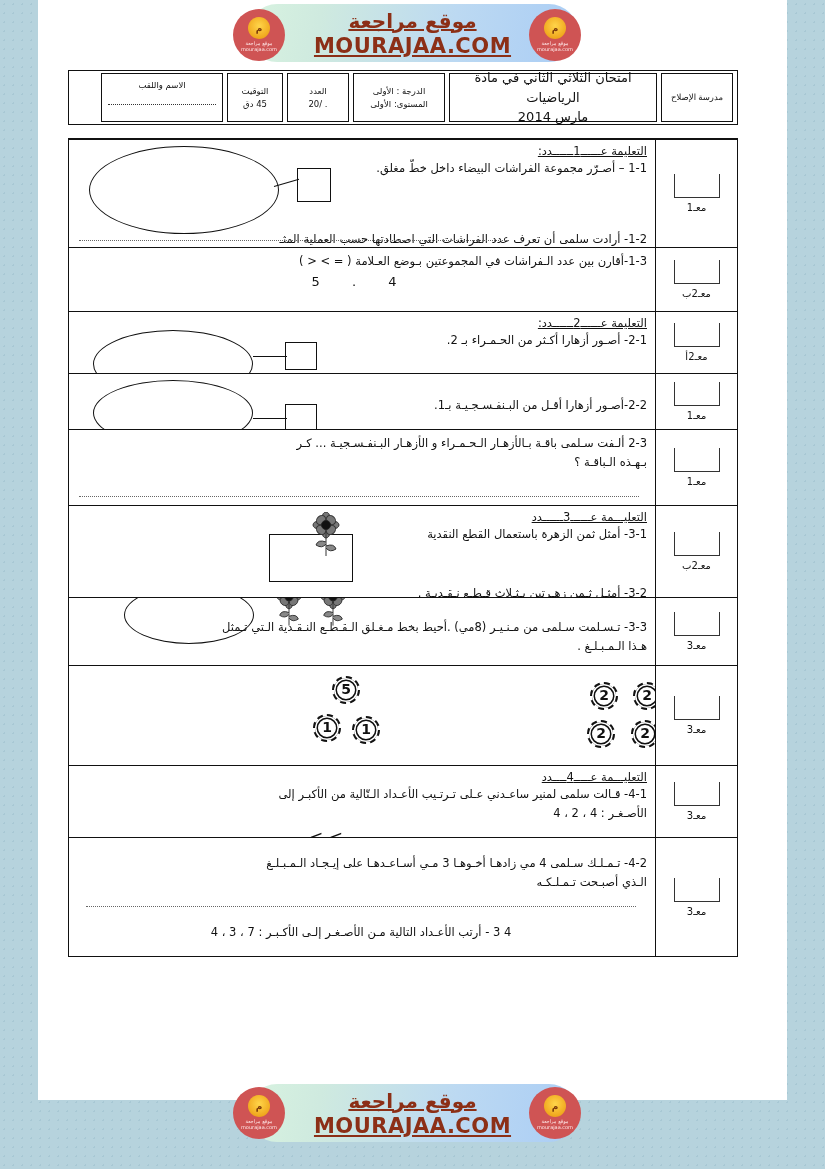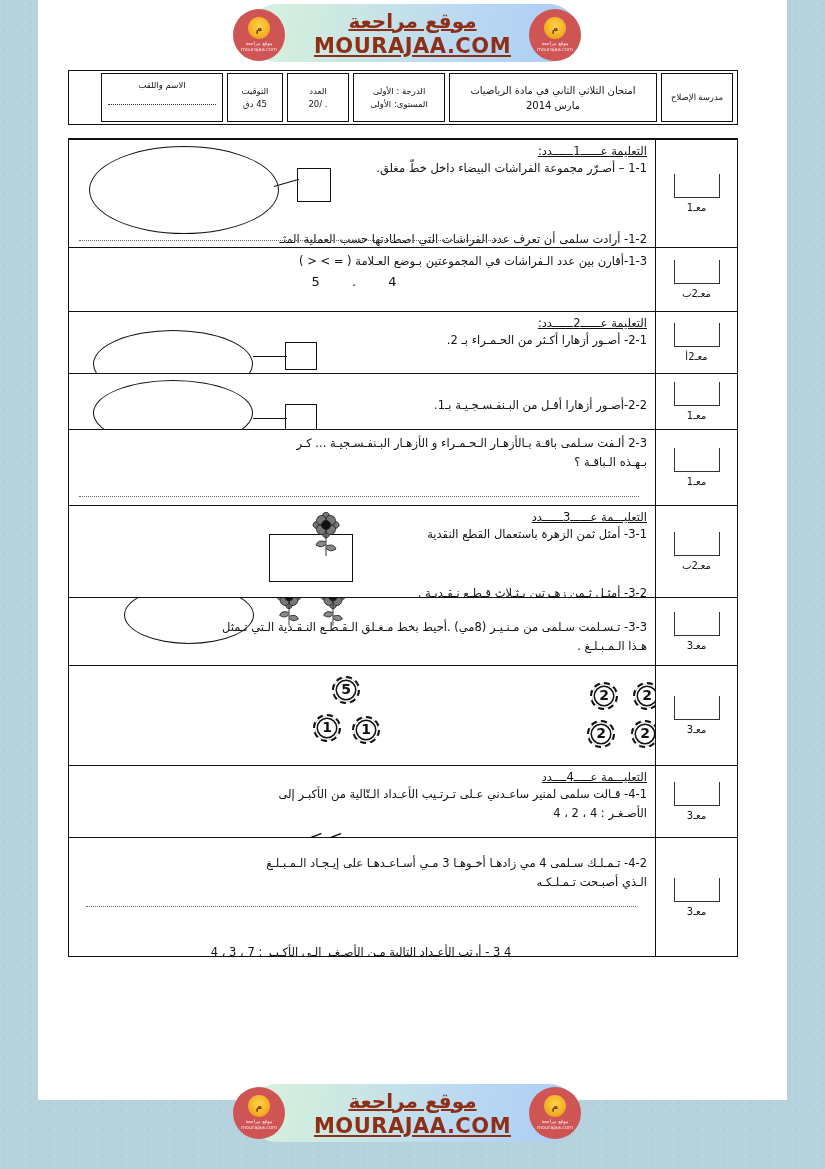--- a/index.html
+++ b/index.html
@@ -83,21 +83,21 @@
   }
   .hdr-cell{
     border:1px solid #111;
     margin:0 2px;
     display:flex; flex-direction:column; align-items:center; justify-content:center;
     direction:rtl; text-align:center;
     font-size:8.5px; color:#111; line-height:1.5;
     padding:2px 3px;
   }
   .hdr-school{ width:72px;font-family:Liberation Serif, serif; }
-  .hdr-title{ width:208px; font-size:10px; }
+  .hdr-title{ width:208px; font-size:13px; }
   .hdr-grade{ width:92px; }
   .hdr-score{ width:62px; }
   .hdr-time{ width:56px; }
   .hdr-name{ width:122px; justify-content:flex-start; padding-top:5px; }
   .dotline{
     width:94%; border-bottom:1px dotted #333; height:1px; margin-top:12px;
   }
 
   
   .exam{
@@ -419,21 +419,21 @@
 
   <div class="row" style="height:118px;">
     <div class="mark">
       <div class="ubox"></div>
       <div class="mark-lbl">معـ3</div>
     </div>
     <div class="content">
       <div class="q" style="margin-top:12px;">4-2- تـمـلـك سـلمى 4 مي زادهـا أخـوهـا 3 مـي أسـاعـدهـا على إيـجـاد الـمـبـلـغ</div>
       <div class="q">الـذي أصبـحت تـمـلـكـه</div>
       <div class="answer-dots" style="margin-top:14px; width:96%;"></div>
-      <div class="q center" style="margin-top:36px;">4 3  -  أرتب الأعـداد التالية مـن الأصـغـر إلـى الأكـبـر  : 7 ، 3 ، 4</div>
+      <div class="q center" style="margin-top:16px;">4 3  -  أرتب الأعـداد التالية مـن الأصـغـر إلـى الأكـبـر  : 7 ، 3 ، 4</div>
     </div>
   </div>
 
 </div>
 
 <div class="wm-band bottom">
   <div class="wm-logo left">
     <div class="badge">م</div>
     <div class="sub">موقع مراجعة<br>mourajaa.com</div>
   </div>

